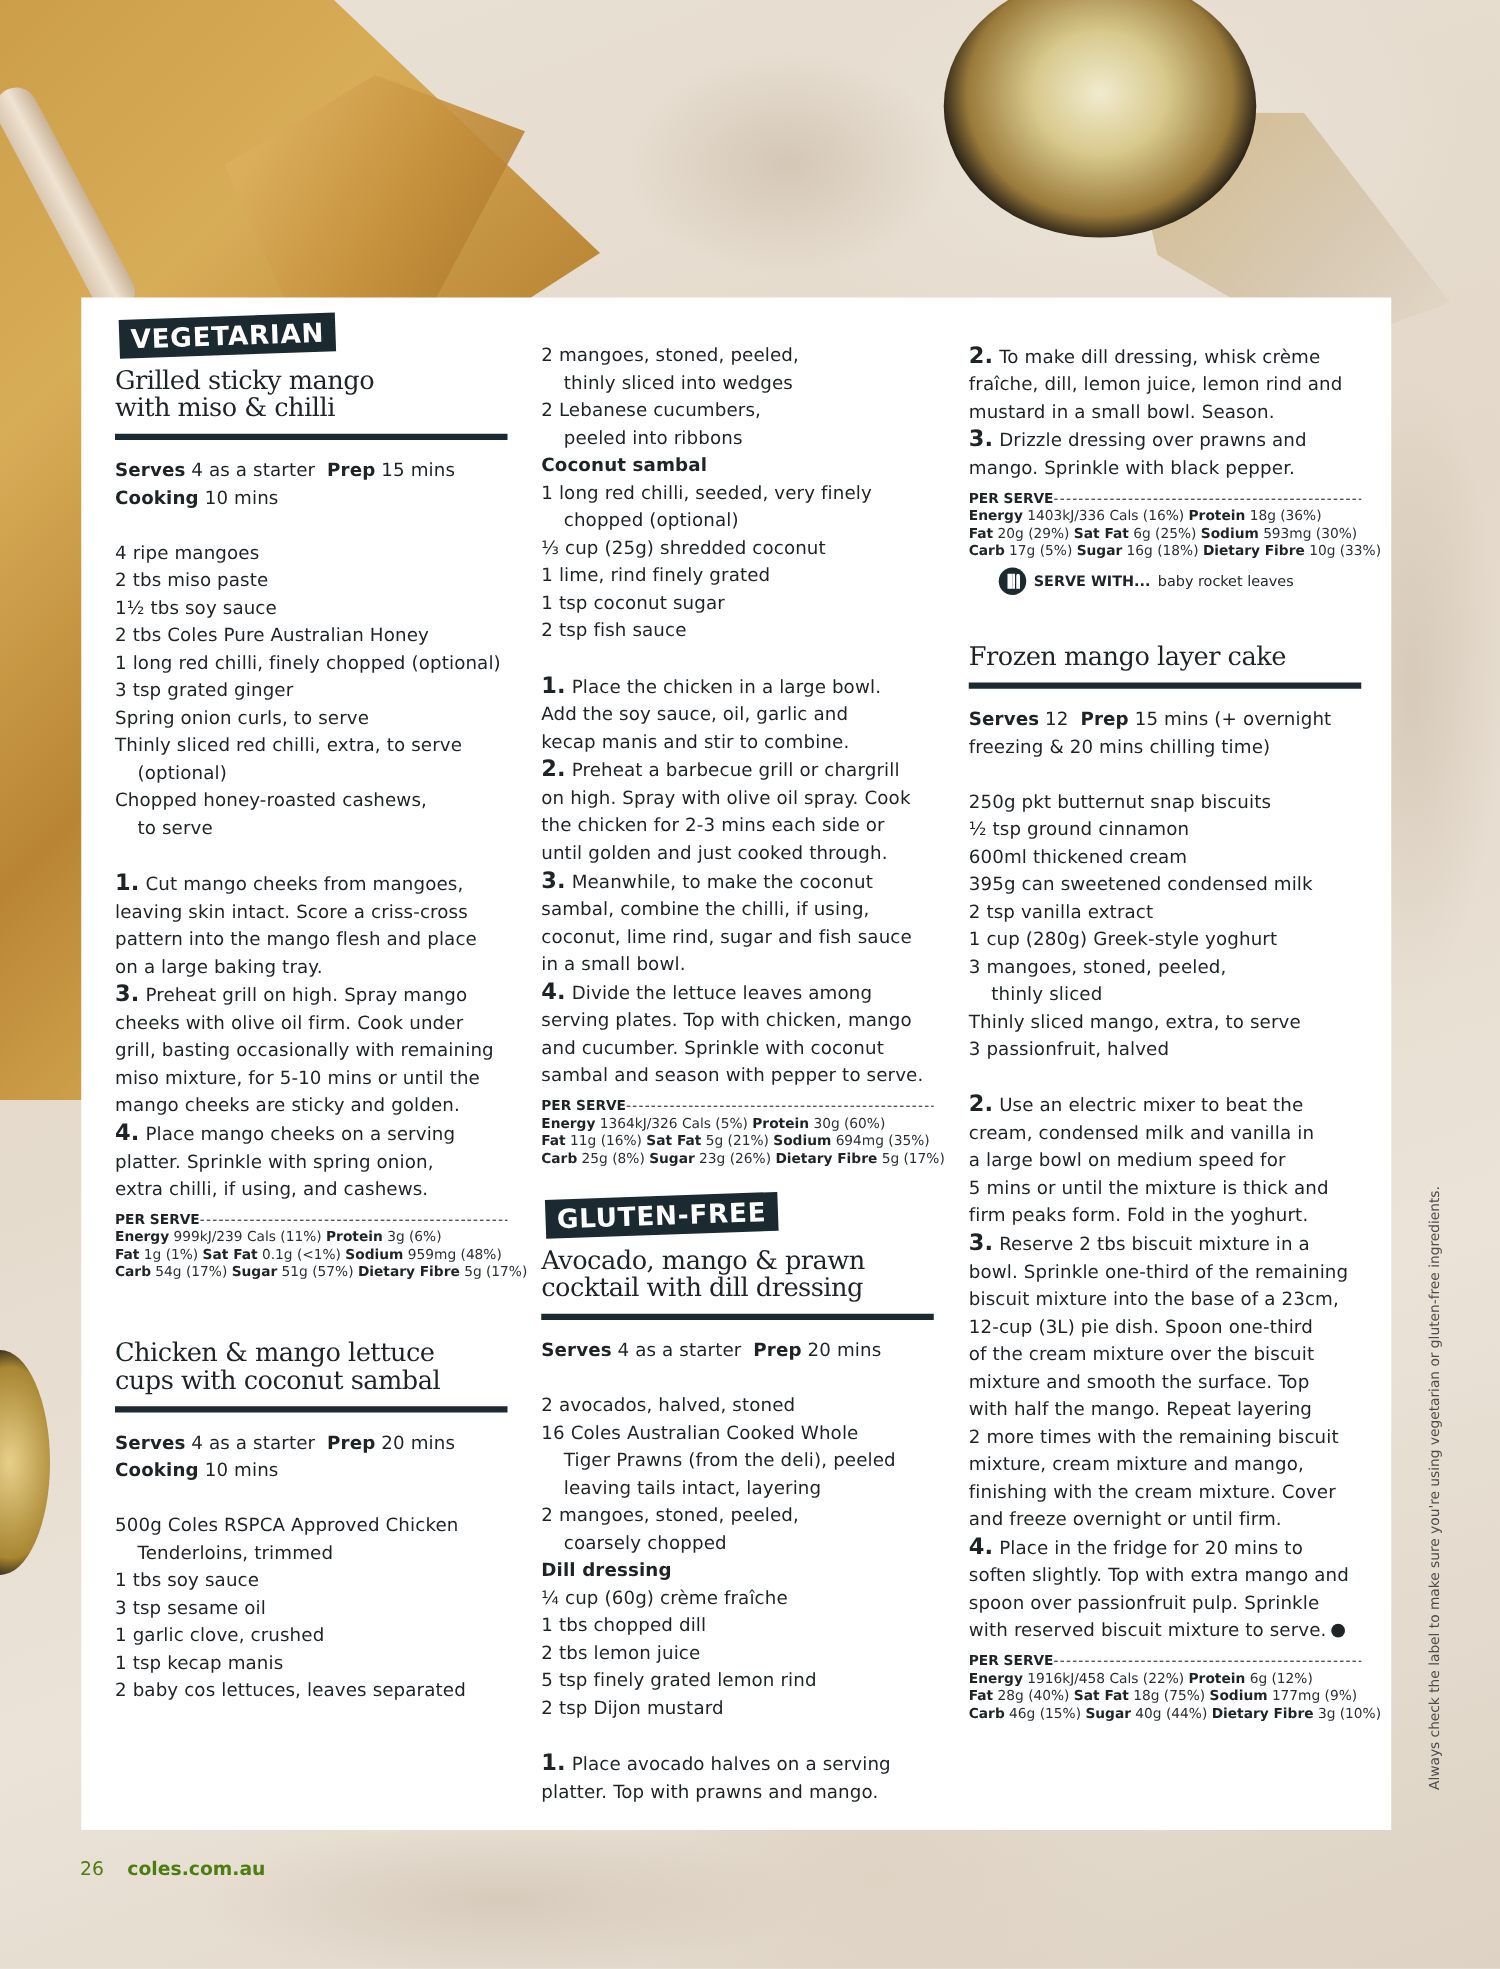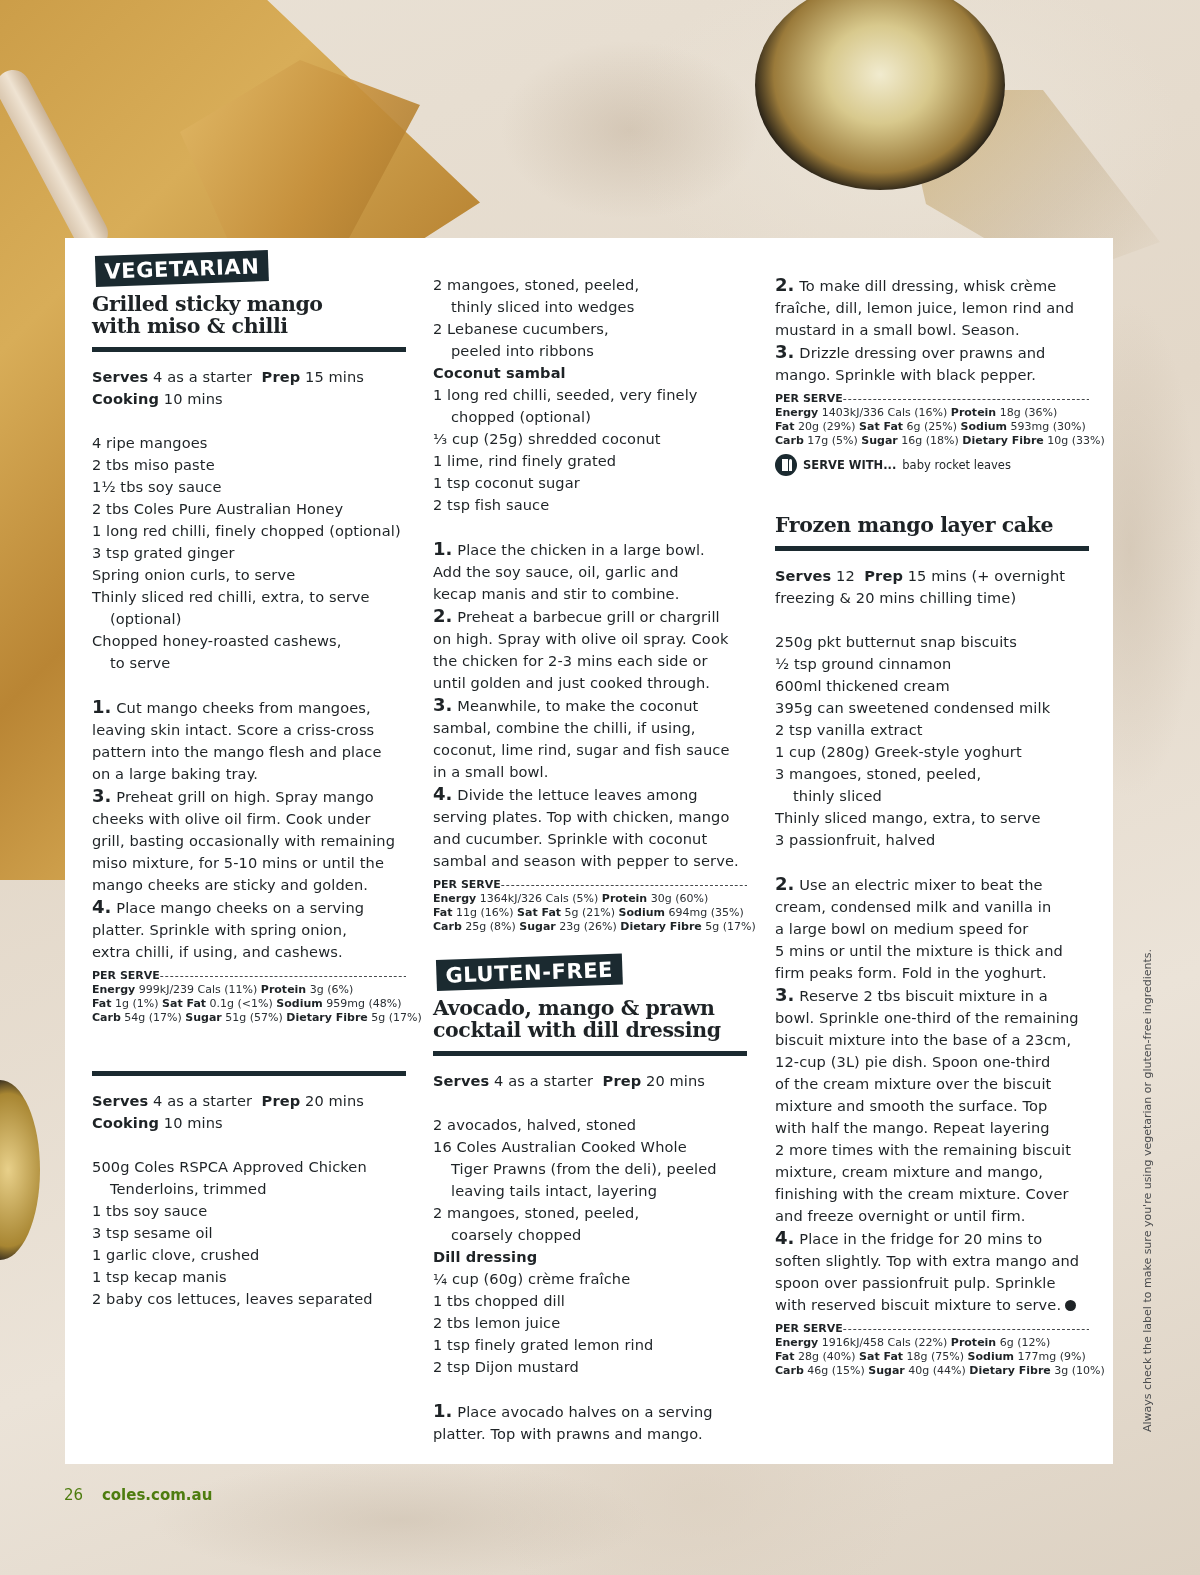--- a/index.html
+++ b/index.html
@@ -73,31 +73,31 @@
   .b { font-weight:bold; }
   .gap { height:22px; }
   .step-num { font-weight:bold; font-size:18px; }
 
   .badge {
     display:inline-block; background:#1b2a30; color:#fff; font-weight:bold;
     font-size:21px; letter-spacing:.6px; padding:3px 9px 2px 9px; line-height:26px;
     transform:rotate(-2deg); transform-origin:left bottom;
   }
   .title {
-    font-family:"DejaVu Serif", serif; font-weight:bold; font-size:20.5px; line-height:22px;
+    font-family:"DejaVu Serif", serif; font-weight:normal; font-size:20.5px; line-height:22px;
     color:#1e2326; letter-spacing:-.4px; white-space:nowrap;
   }
   .rule { height:5px; background:#1b2a30; margin:10px 0 14px 0; }
 
   .nutr-head { font-size:11px; font-weight:bold; line-height:14px; white-space:nowrap; overflow:hidden; }
   .nutr-head .dash { font-weight:normal; letter-spacing:1px; }
   .nutr { font-size:11px; line-height:14px; white-space:nowrap; color:#2a2f33; }
   .nutr b { color:#1e2326; }
 
-  .serve-with { display:flex; align-items:center; gap:6px; margin-top:6px; font-size:11.5px; }
+  .serve-with { display:flex; align-items:center; gap:6px; margin-top:6px; font-size:11.5px;margin-left:24px; }
   .fork-icon { width:22px; height:22px; border-radius:50%; background:#1b2a30; position:relative; }
   .fork-icon::before { content:""; position:absolute; left:7px; top:5px; width:2px; height:12px; background:#fff; box-shadow:2px 0 0 #fff, 4px 0 0 #fff; }
   .fork-icon::after { content:""; position:absolute; left:14px; top:5px; width:3px; height:12px; background:#fff; border-radius:2px 2px 0 0; }
 
   .footer { position:absolute; left:64px; top:1486px; font-size:15px; color:#4d7c0f; }
   .footer .site { font-weight:bold; margin-left:14px; }
   .side-note {
     position:absolute; left:1141px; top:1432px; transform:rotate(-90deg); transform-origin:left top;
     font-size:11px; color:#4a4c4e; white-space:nowrap;
   }
@@ -177,20 +177,24 @@
       </div>
       <div style="margin-top:6px;">
         <div class="nutr-head"><span>PER SERVE</span><span class="dash">-----------------------------------------------------------</span></div>
         <div class="nutr"><b>Energy</b> <span>999kJ/239 Cals (11%)</span> <b>Protein</b> <span>3g (6%)</span></div>
         <div class="nutr"><b>Fat</b> <span>1g (1%)</span> <b>Sat Fat</b> <span>0.1g (&lt;1%)</span> <b>Sodium</b> <span>959mg (48%)</span></div>
         <div class="nutr"><b>Carb</b> <span>54g (17%)</span> <b>Sugar</b> <span>51g (57%)</span> <b>Dietary Fibre</b> <span>5g (17%)</span></div>
       </div>
     </section>
 
     <section style="margin-top:46px;">
+      <div>
+        <div class="title">Chicken &amp; mango lettuce</div>
+        <div class="title">cups with coconut sambal</div>
+      </div>
       <div class="rule"></div>
       <div class="line">
         <span class="b">Serves</span>
         <span>4 as a starter</span>&nbsp;
         <span class="b">Prep</span>
         <span>20 mins</span>
       </div>
       <div class="line">
         <span class="b">Cooking</span>
         <span>10 mins</span>
@@ -273,21 +277,21 @@
         <div class="line">2 avocados, halved, stoned</div>
         <div class="line">16 Coles Australian Cooked Whole</div>
         <div class="line indent">Tiger Prawns (from the deli), peeled</div>
         <div class="line indent">leaving tails intact, layering</div>
         <div class="line">2 mangoes, stoned, peeled,</div>
         <div class="line indent">coarsely chopped</div>
         <div class="line b">Dill dressing</div>
         <div class="line">¼ cup (60g) crème fraîche</div>
         <div class="line">1 tbs chopped dill</div>
         <div class="line">2 tbs lemon juice</div>
-        <div class="line">1 tsp finely grated lemon rind</div>
+        <div class="line">5 tsp finely grated lemon rind</div>
         <div class="line">2 tsp Dijon mustard</div>
       </div>
       <div class="gap"></div>
       <div>
         <div class="line"><span class="step-num">1.</span> <span>Place avocado halves on a serving</span></div>
         <div class="line">platter. Top with prawns and mango.</div>
       </div>
     </section>
   </div>
 

